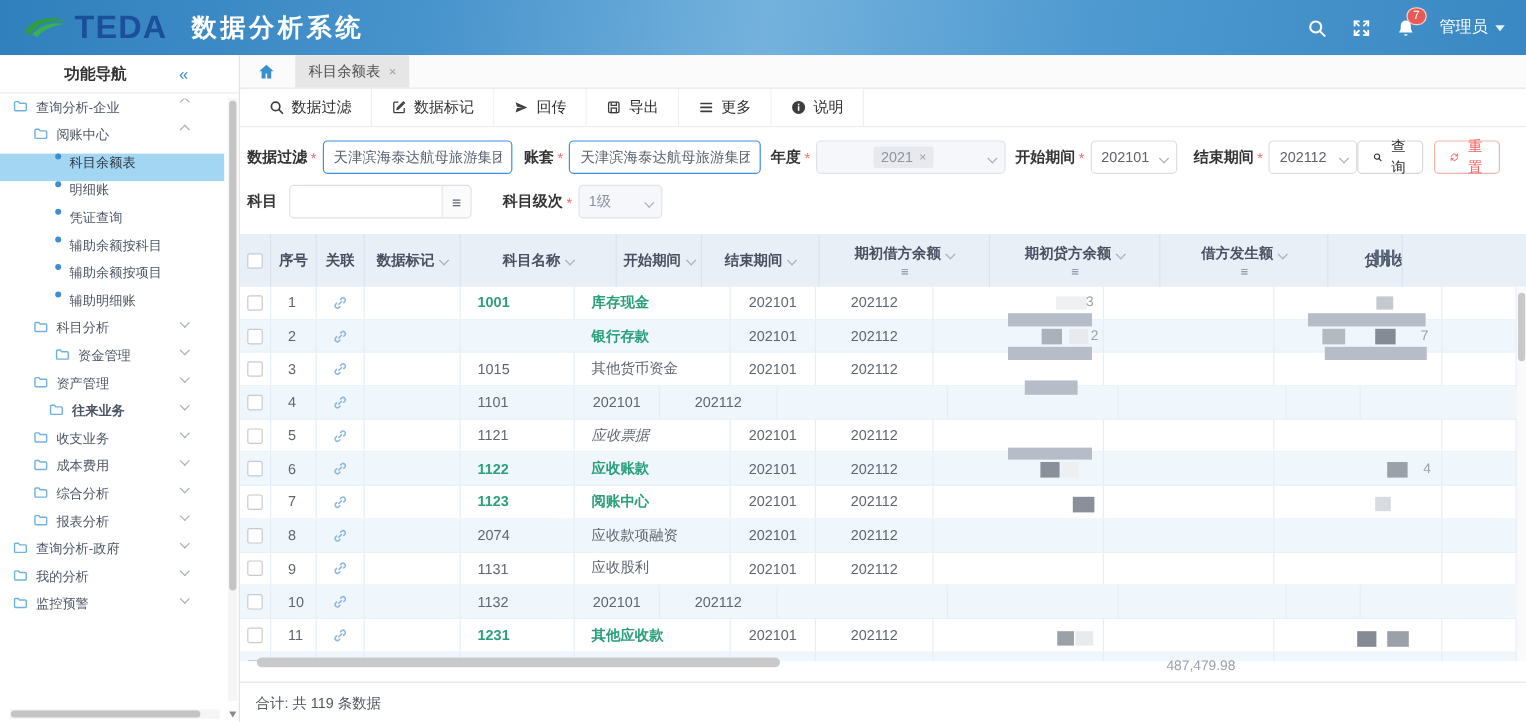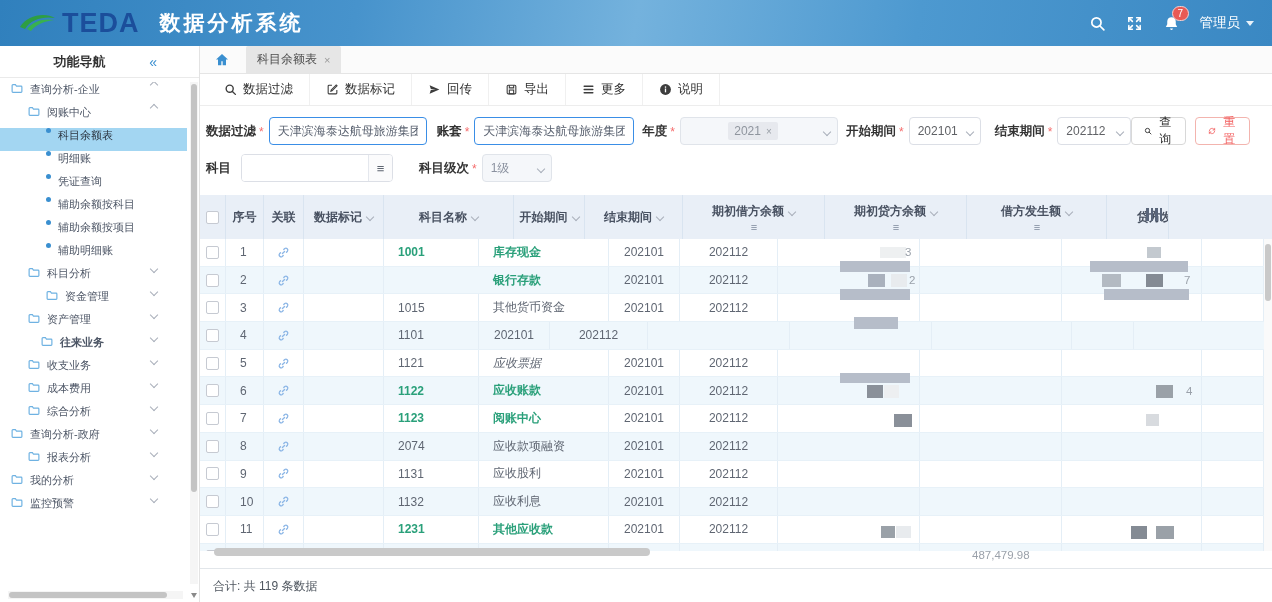--- a/index.html
+++ b/index.html
@@ -237,32 +237,32 @@
           <span>成本费用</span>
           <span class="chev down"></span>
         </div>
         <div class="tree-item" style="padding-left: 27px;">
           <span class="folder-icon"><svg viewBox="0 0 24 24" fill="none" stroke="currentColor" stroke-width="2.2">
               <path d="M3 6.5A1.5 1.5 0 0 1 4.5 5H9l2 2.5h8.5A1.5 1.5 0 0 1 21 9v8.5a1.5 1.5 0 0 1-1.5 1.5h-15A1.5 1.5 0 0 1 3 17.5z"></path>
             </svg></span>
           <span>综合分析</span>
           <span class="chev down"></span>
         </div>
+        <div class="tree-item" style="padding-left: 27px;">
+          <span class="folder-icon"><svg viewBox="0 0 24 24" fill="none" stroke="currentColor" stroke-width="2.2">
+              <path d="M3 6.5A1.5 1.5 0 0 1 4.5 5H9l2 2.5h8.5A1.5 1.5 0 0 1 21 9v8.5a1.5 1.5 0 0 1-1.5 1.5h-15A1.5 1.5 0 0 1 3 17.5z"></path>
+            </svg></span>
+          <span>报表分析</span>
+          <span class="chev down"></span>
+        </div>
         <div class="tree-item" style="padding-left: 10px;">
           <span class="folder-icon"><svg viewBox="0 0 24 24" fill="none" stroke="currentColor" stroke-width="2.2">
               <path d="M3 6.5A1.5 1.5 0 0 1 4.5 5H9l2 2.5h8.5A1.5 1.5 0 0 1 21 9v8.5a1.5 1.5 0 0 1-1.5 1.5h-15A1.5 1.5 0 0 1 3 17.5z"></path>
             </svg></span>
           <span>查询分析-政府</span>
-          <span class="chev down"></span>
-        </div>
-        <div class="tree-item" style="padding-left: 27px;">
-          <span class="folder-icon"><svg viewBox="0 0 24 24" fill="none" stroke="currentColor" stroke-width="2.2">
-              <path d="M3 6.5A1.5 1.5 0 0 1 4.5 5H9l2 2.5h8.5A1.5 1.5 0 0 1 21 9v8.5a1.5 1.5 0 0 1-1.5 1.5h-15A1.5 1.5 0 0 1 3 17.5z"></path>
-            </svg></span>
-          <span>报表分析</span>
           <span class="chev down"></span>
         </div>
         <div class="tree-item" style="padding-left: 10px;">
           <span class="folder-icon"><svg viewBox="0 0 24 24" fill="none" stroke="currentColor" stroke-width="2.2">
               <path d="M3 6.5A1.5 1.5 0 0 1 4.5 5H9l2 2.5h8.5A1.5 1.5 0 0 1 21 9v8.5a1.5 1.5 0 0 1-1.5 1.5h-15A1.5 1.5 0 0 1 3 17.5z"></path>
             </svg></span>
           <span>我的分析</span>
           <span class="chev down"></span>
         </div>
         <div class="tree-item" style="padding-left: 10px;">
@@ -692,21 +692,20 @@
             <div class="td pl" style="width: 38px;">10</div>
             <div class="td center" style="width: 40px;">
               <span class="link-ic"><svg viewBox="0 0 24 24" fill="none" stroke="currentColor" stroke-width="2.4" stroke-linecap="round">
                   <path d="M10 14l4-4"></path>
                   <path d="M12.5 6.5l1.8-1.8a3.6 3.6 0 0 1 5 5l-1.8 1.8"></path>
                   <path d="M11.5 17.5l-1.8 1.8a3.6 3.6 0 0 1-5-5l1.8-1.8"></path>
                 </svg></span>
             </div>
             <div class="td " style="width: 80px;"></div>
             <div class="td pl" style="width: 95px;">1132</div>
-            <div class="td pl" style="width: 130px;">应收利息</div>
             <div class="td center" style="width: 71px;">202101</div>
             <div class="td center" style="width: 98px;">202112</div>
             <div class="td right" style="width: 142px;"></div>
             <div class="td right" style="width: 142px;"></div>
             <div class="td right" style="width: 140px;"></div>
             <div class="td right" style="width: 62px;"></div>
           </div>
           <div class="tr">
             <div class="td center" style="width: 26px;">
               <span class="checkbox"></span>

